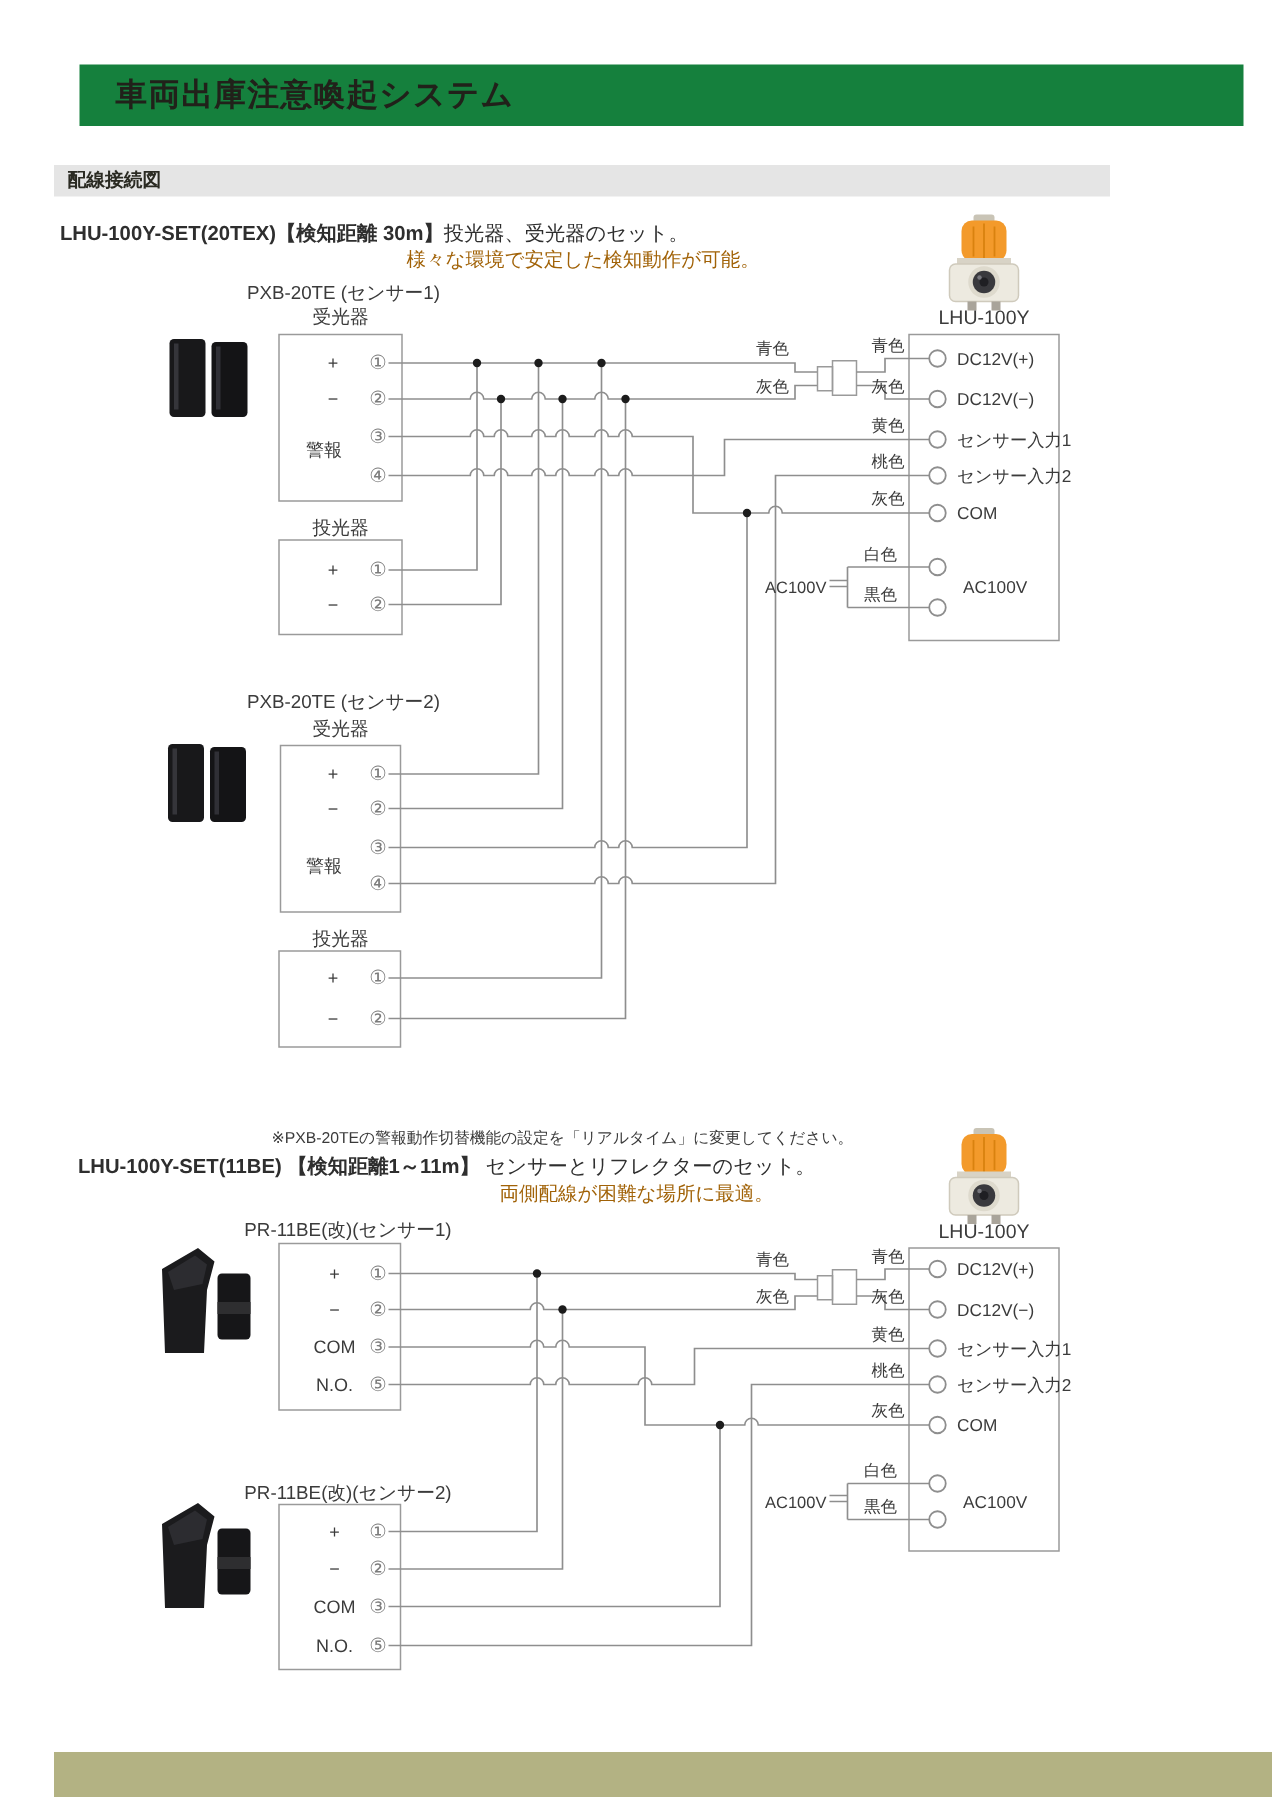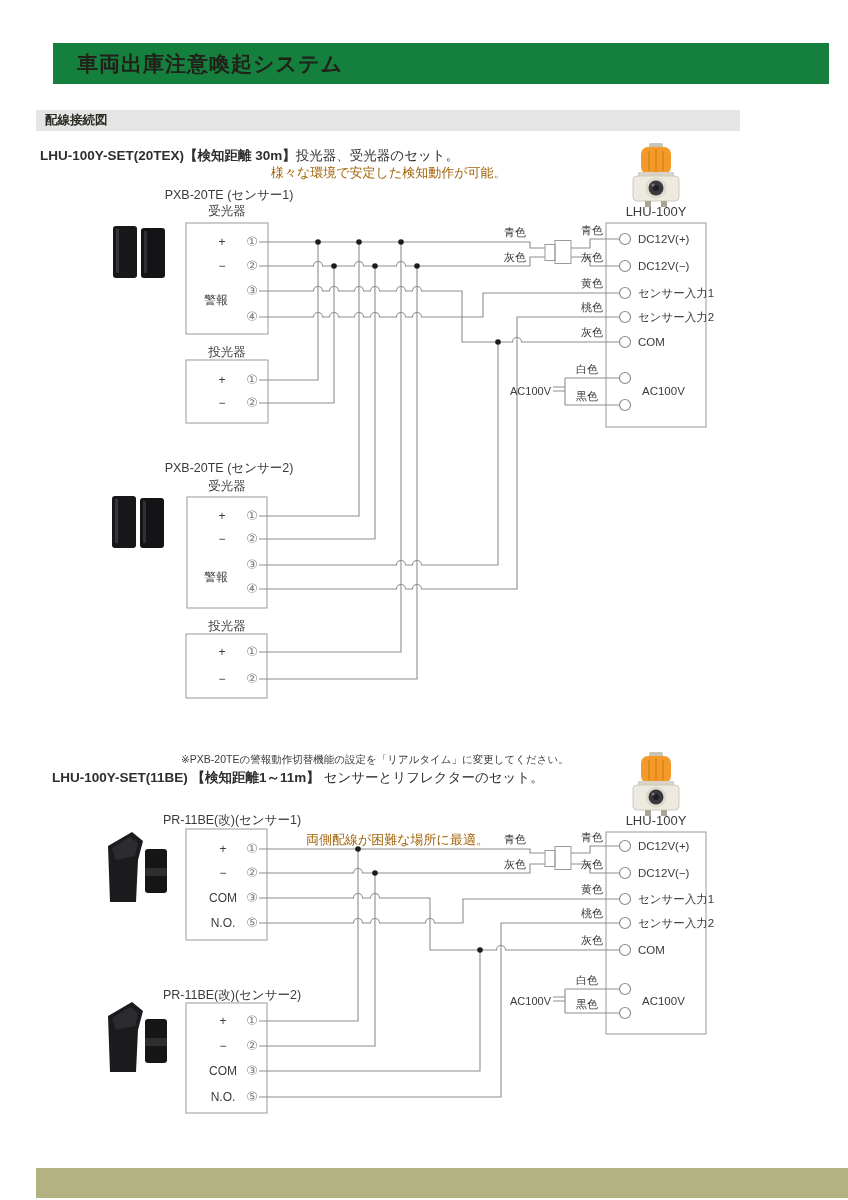--- a/index.html
+++ b/index.html
@@ -44,21 +44,21 @@
 </div>
 <div class="abs desc2" style="left:271px;top:164px;">様々な環境で安定した検知動作が可能。</div>
 
 <div class="abs notes" style="left:181px;top:721px;margin-top:32px;">
   <div>※PXB-20TEの警報動作切替機能の設定を「リアルタイム」に変更してください。</div>
 </div>
 
 <div class="abs dtitle" style="left:40px;top:769px;margin-left:12px;">
   <b>LHU-100Y-SET(11BE)</b> <b>【検知距離1～11m】</b> <span>センサーとリフレクターのセット。</span>
 </div>
-<div class="abs desc2" style="left:306px;top:787px;margin-top:44px;">両側配線が困難な場所に最適。</div>
+<div class="abs desc2" style="left:333px;top:787px;">両側配線が困難な場所に最適。</div>
 
 <div class="abs footer-bar"></div>
 
 <svg width="848" height="1200" viewBox="0 0 848 1200">
 
   <g>
 
     <g>
       <rect x="113" y="226" width="24" height="52" rx="3" fill="#18181a"></rect>
       <rect x="116" y="229" width="3" height="44" fill="#35353a"></rect>

